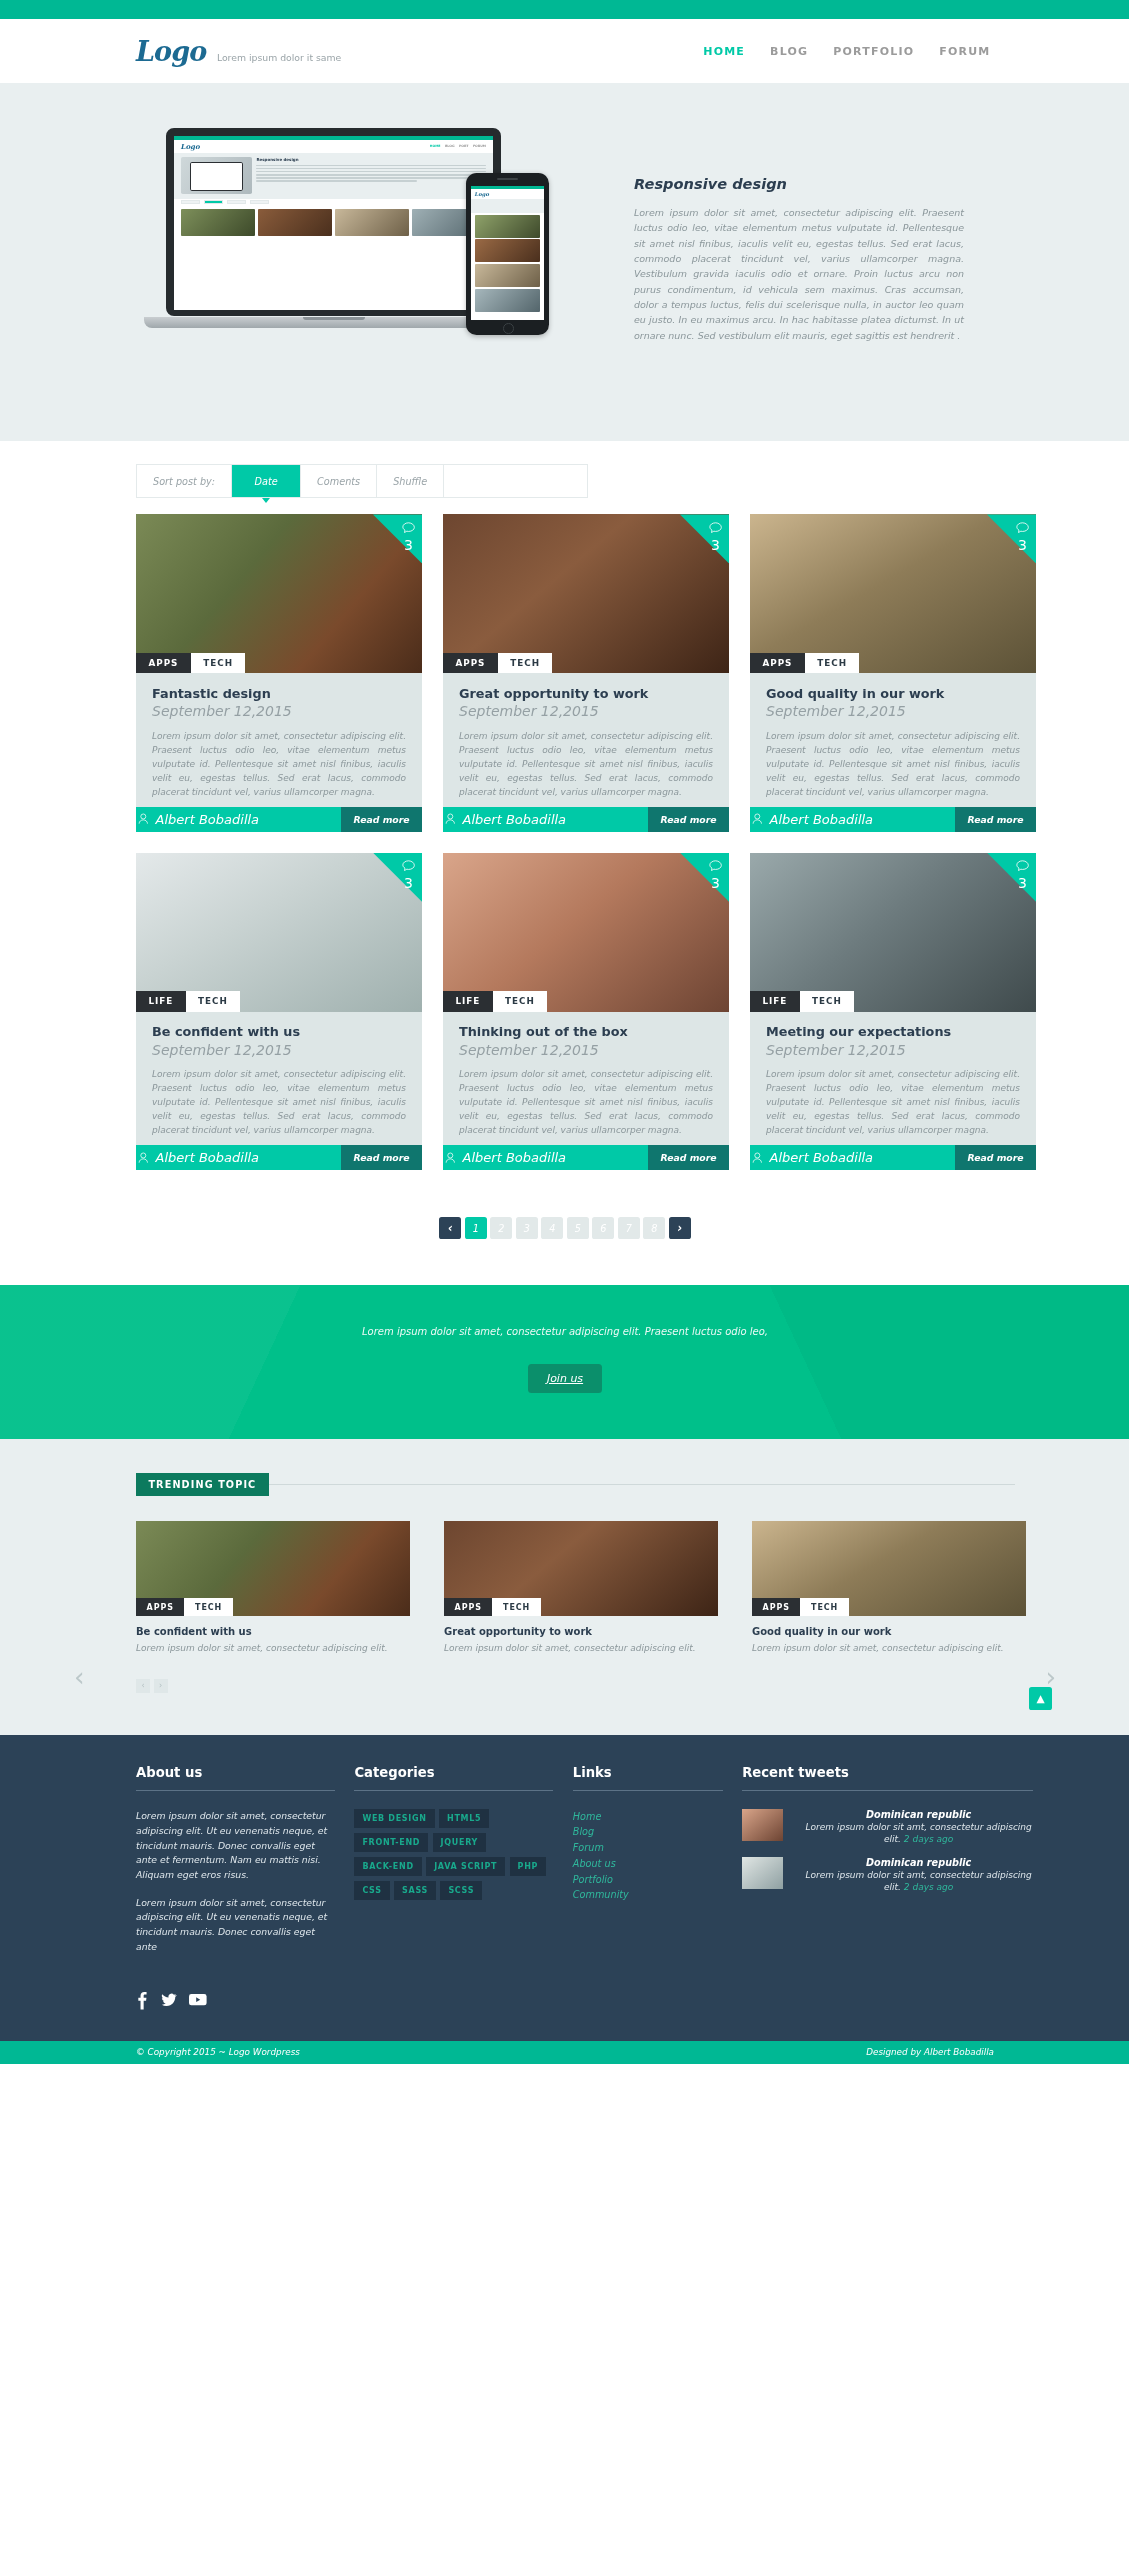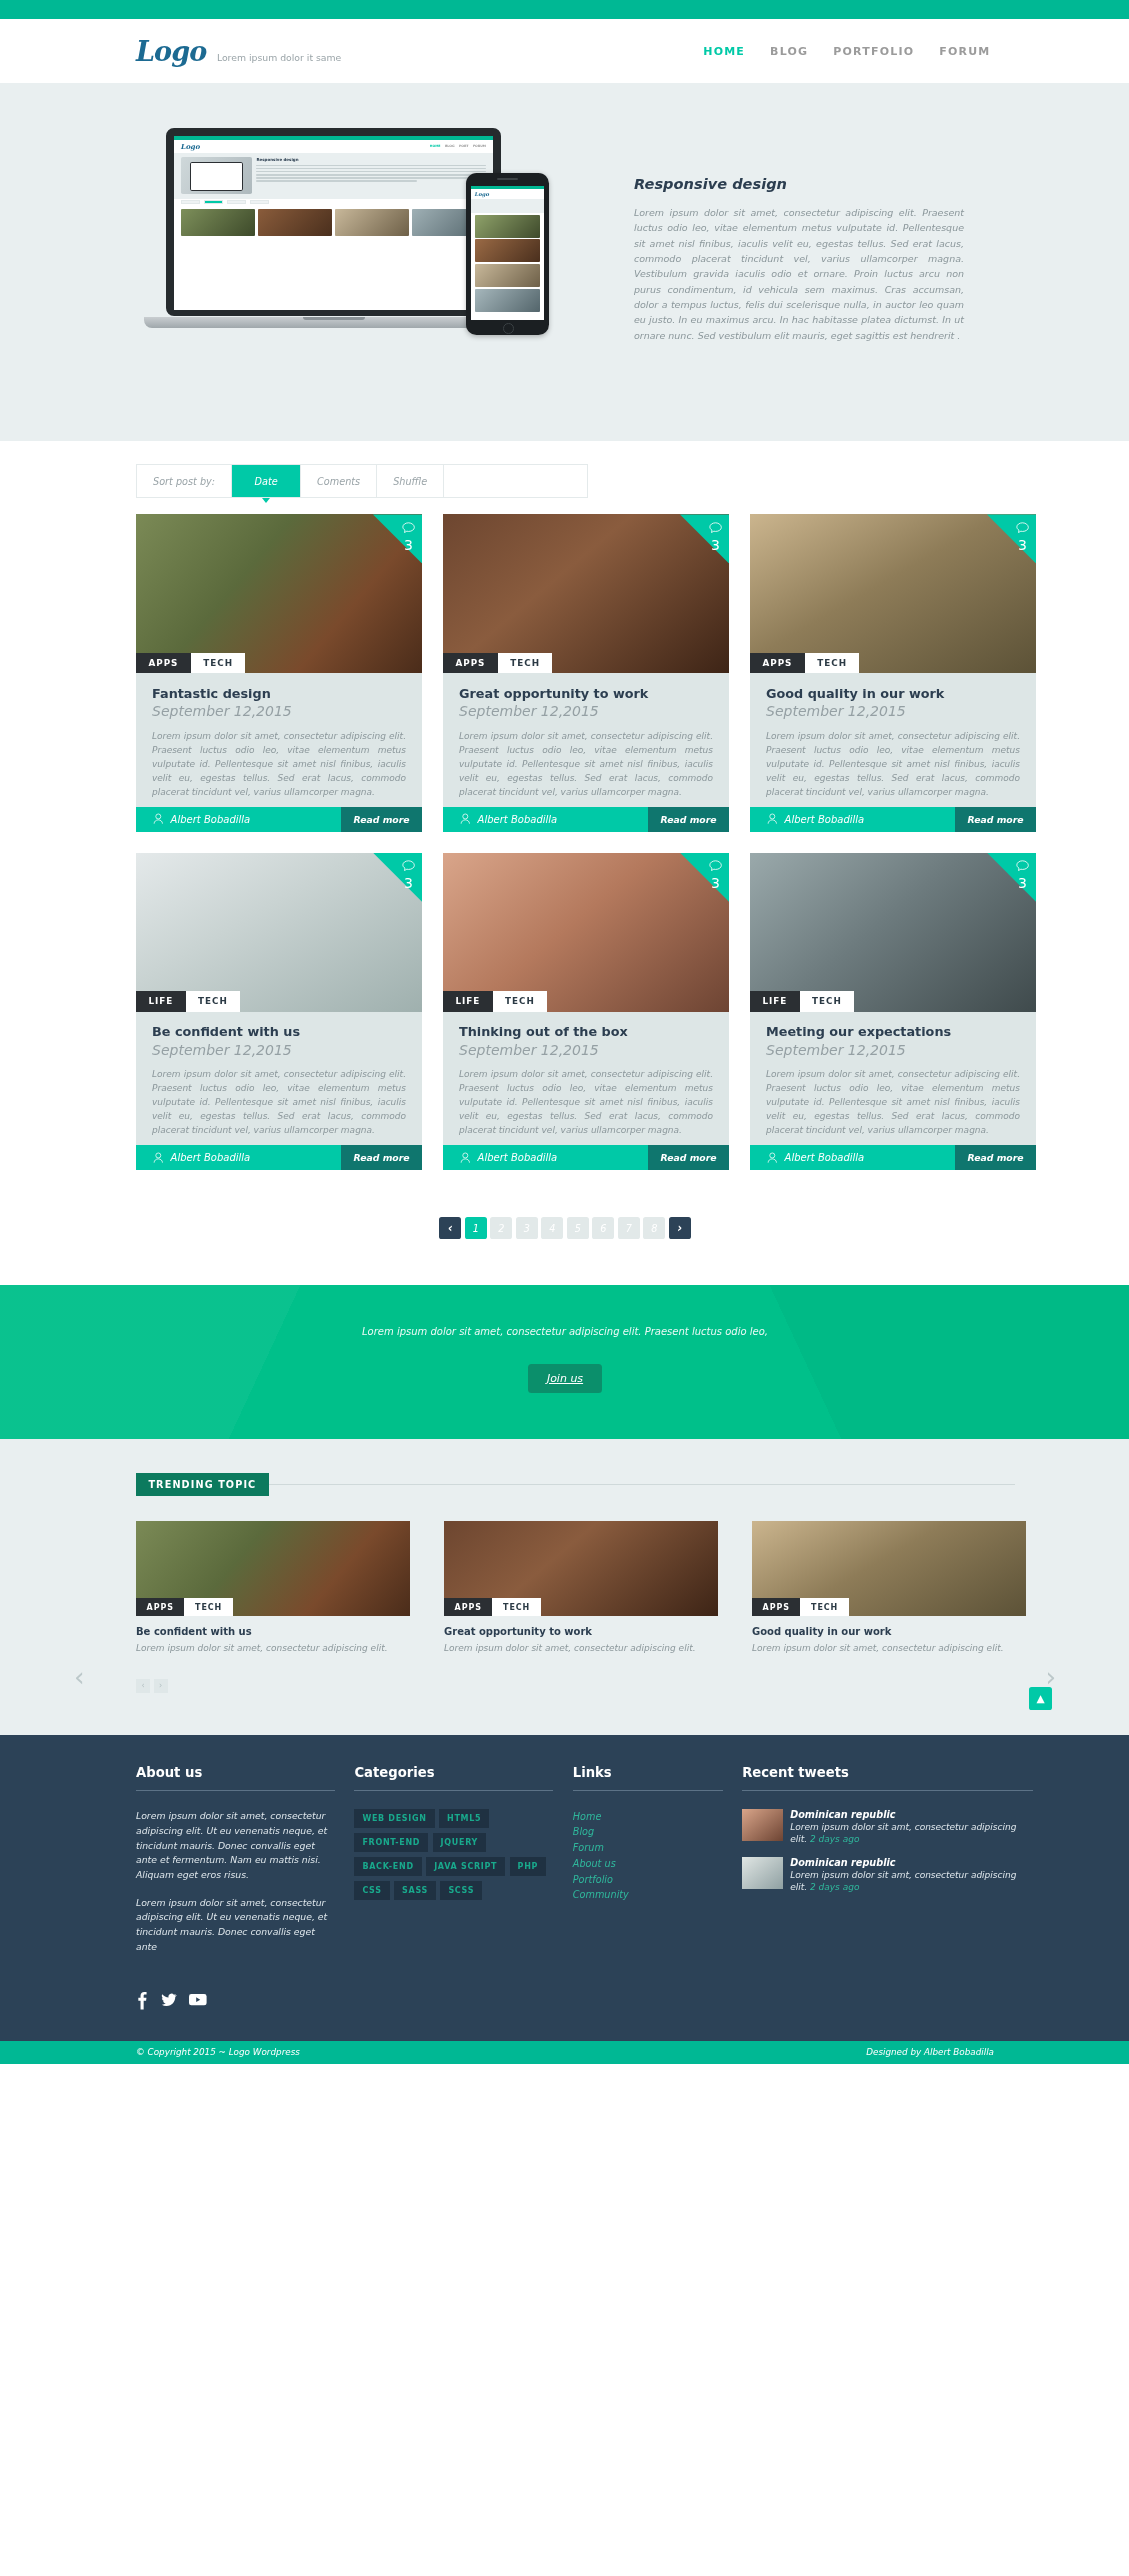--- a/index.html
+++ b/index.html
@@ -137,21 +137,21 @@
   .tag {
     font-size: 8.8px; font-weight: bold; letter-spacing: 1px;
     padding: 5.3px 12.4px; color: #fff; background: #2b2f33;
   }
   .tag.light { background: #fff; color: #2b3a45; }
   .card-body { padding: 12.4px 16px 7px; min-height: 125px; }
   .card-body h3 { font-size: 12.8px; color:#2c3e50; margin-bottom: 2.6px; }
   .card-date { font-size: 14px; font-style: italic; color:#95a0a4; margin-bottom: 10.6px; }
   .card-body p { font-size: 9px; line-height: 1.55; color:#8b979b; font-style: italic; text-align: justify; }
   .card-foot { display: flex; align-items: stretch; background:#00c9a7; height: 25px; }
-  .author { flex: 1; display:flex; align-items:center; gap:7px; padding-left: 17px; color:#fff; font-size: 10px; font-style: italic; }
+  .author { flex: 1; display:flex; align-items:center; gap:7px; padding-left: 2px; color:#fff; font-size: 13px; font-style: italic; }
   .readmore {
     background:#0f766e; color:#fff; font-size: 9.3px; font-weight: bold; font-style: italic;
     display:flex; align-items:center; padding: 0 12.4px;
   }
 
   
   .pager { display:flex; justify-content:center; gap: 3.5px; padding: 35px 0 46px; }
   .pg {
     width: 22px; height: 22px; border-radius: 2.6px; background:#e2e9e9;
     display:flex; align-items:center; justify-content:center;
@@ -203,21 +203,21 @@
   .fcols { display:grid; grid-template-columns: 199px 199px 150px 291px; gap: 19.4px; margin-left: 23px; }
   .fcol h4 { font-size: 13.2px; font-weight: bold; color:#fff; padding-bottom: 10.6px; }
   .fcol .rule { height:0.9px; background:#5c7286; margin-bottom: 17.6px; }
   .fcol p { font-size: 9.3px; line-height:1.6; font-style: italic; color:#dfe7ec; margin-bottom: 12.4px; }
   .taglist { display:flex; flex-wrap:wrap; gap: 4.4px; }
   .ctag {
     background:#1f3142; color:#19a98c; font-size: 8px; font-weight:bold; letter-spacing:0.7px;
     padding: 5.3px 8px;
   }
   .links a { display:block; font-size: 9.7px; font-style: italic; color:#2fb89c; text-decoration:none; line-height: 1.62; }
-  .tweet { display:flex; gap: 7px; margin-bottom: 10.6px; }
+  .tweet { display:flex; gap: 21px; margin-bottom: 10.6px; text-align: center; }
   .tw-thumb { width: 41px; height: 32px; flex:none; }
   .tw1 { background: linear-gradient(140deg,#d9a58a,#6d4433); }
   .tw2 { background: linear-gradient(140deg,#e0e6e4,#8fa0a2); }
   .tw-body b { display:block; font-size: 9.7px; font-style: italic; color:#fff; margin-bottom:0.9px; }
   .tw-body span { font-size: 9px; font-style: italic; color:#dfe7ec; line-height:1.42; display:block; }
   .tw-body em { color:#2fb89c; font-style: italic; }
   .social { display:flex; gap: 12.4px; margin: 23px 0 0 23px; color:#fff; }
   .social svg { fill:#fff; }
 
   .copy { background:#00b894; height: 23px; color:#fff; font-size: 8.8px; font-style: italic; display:flex; align-items:center; }

